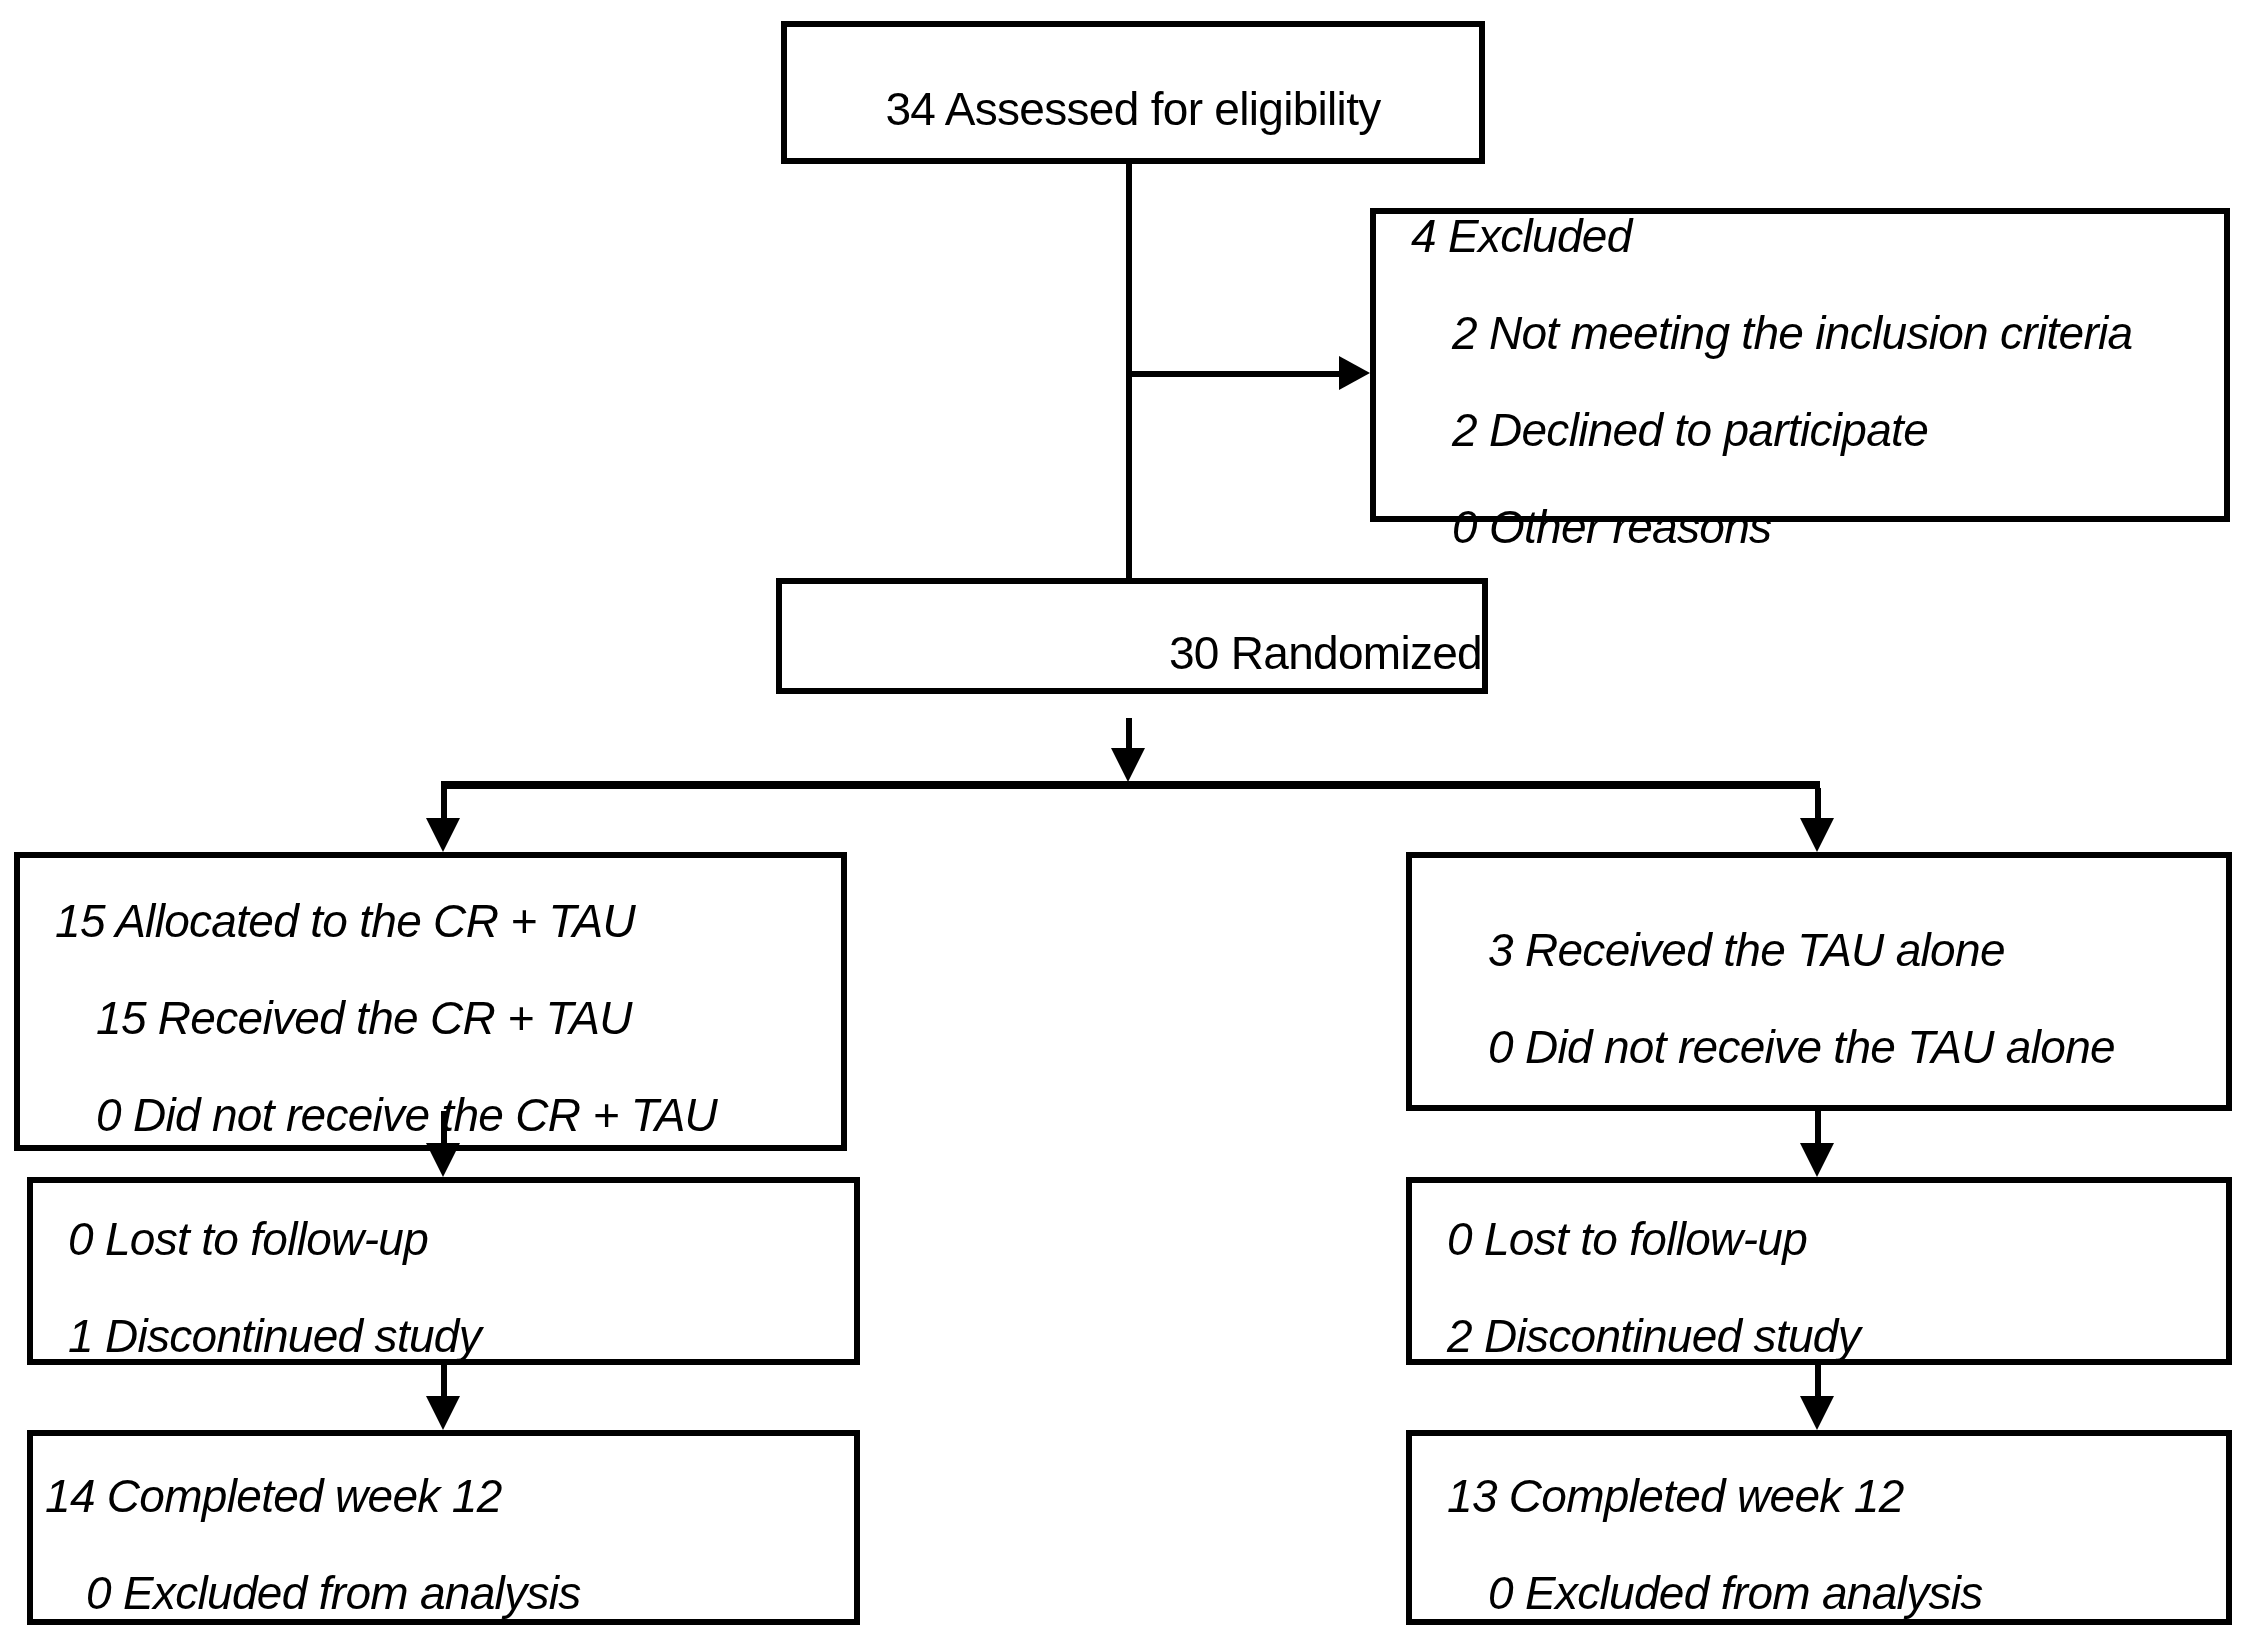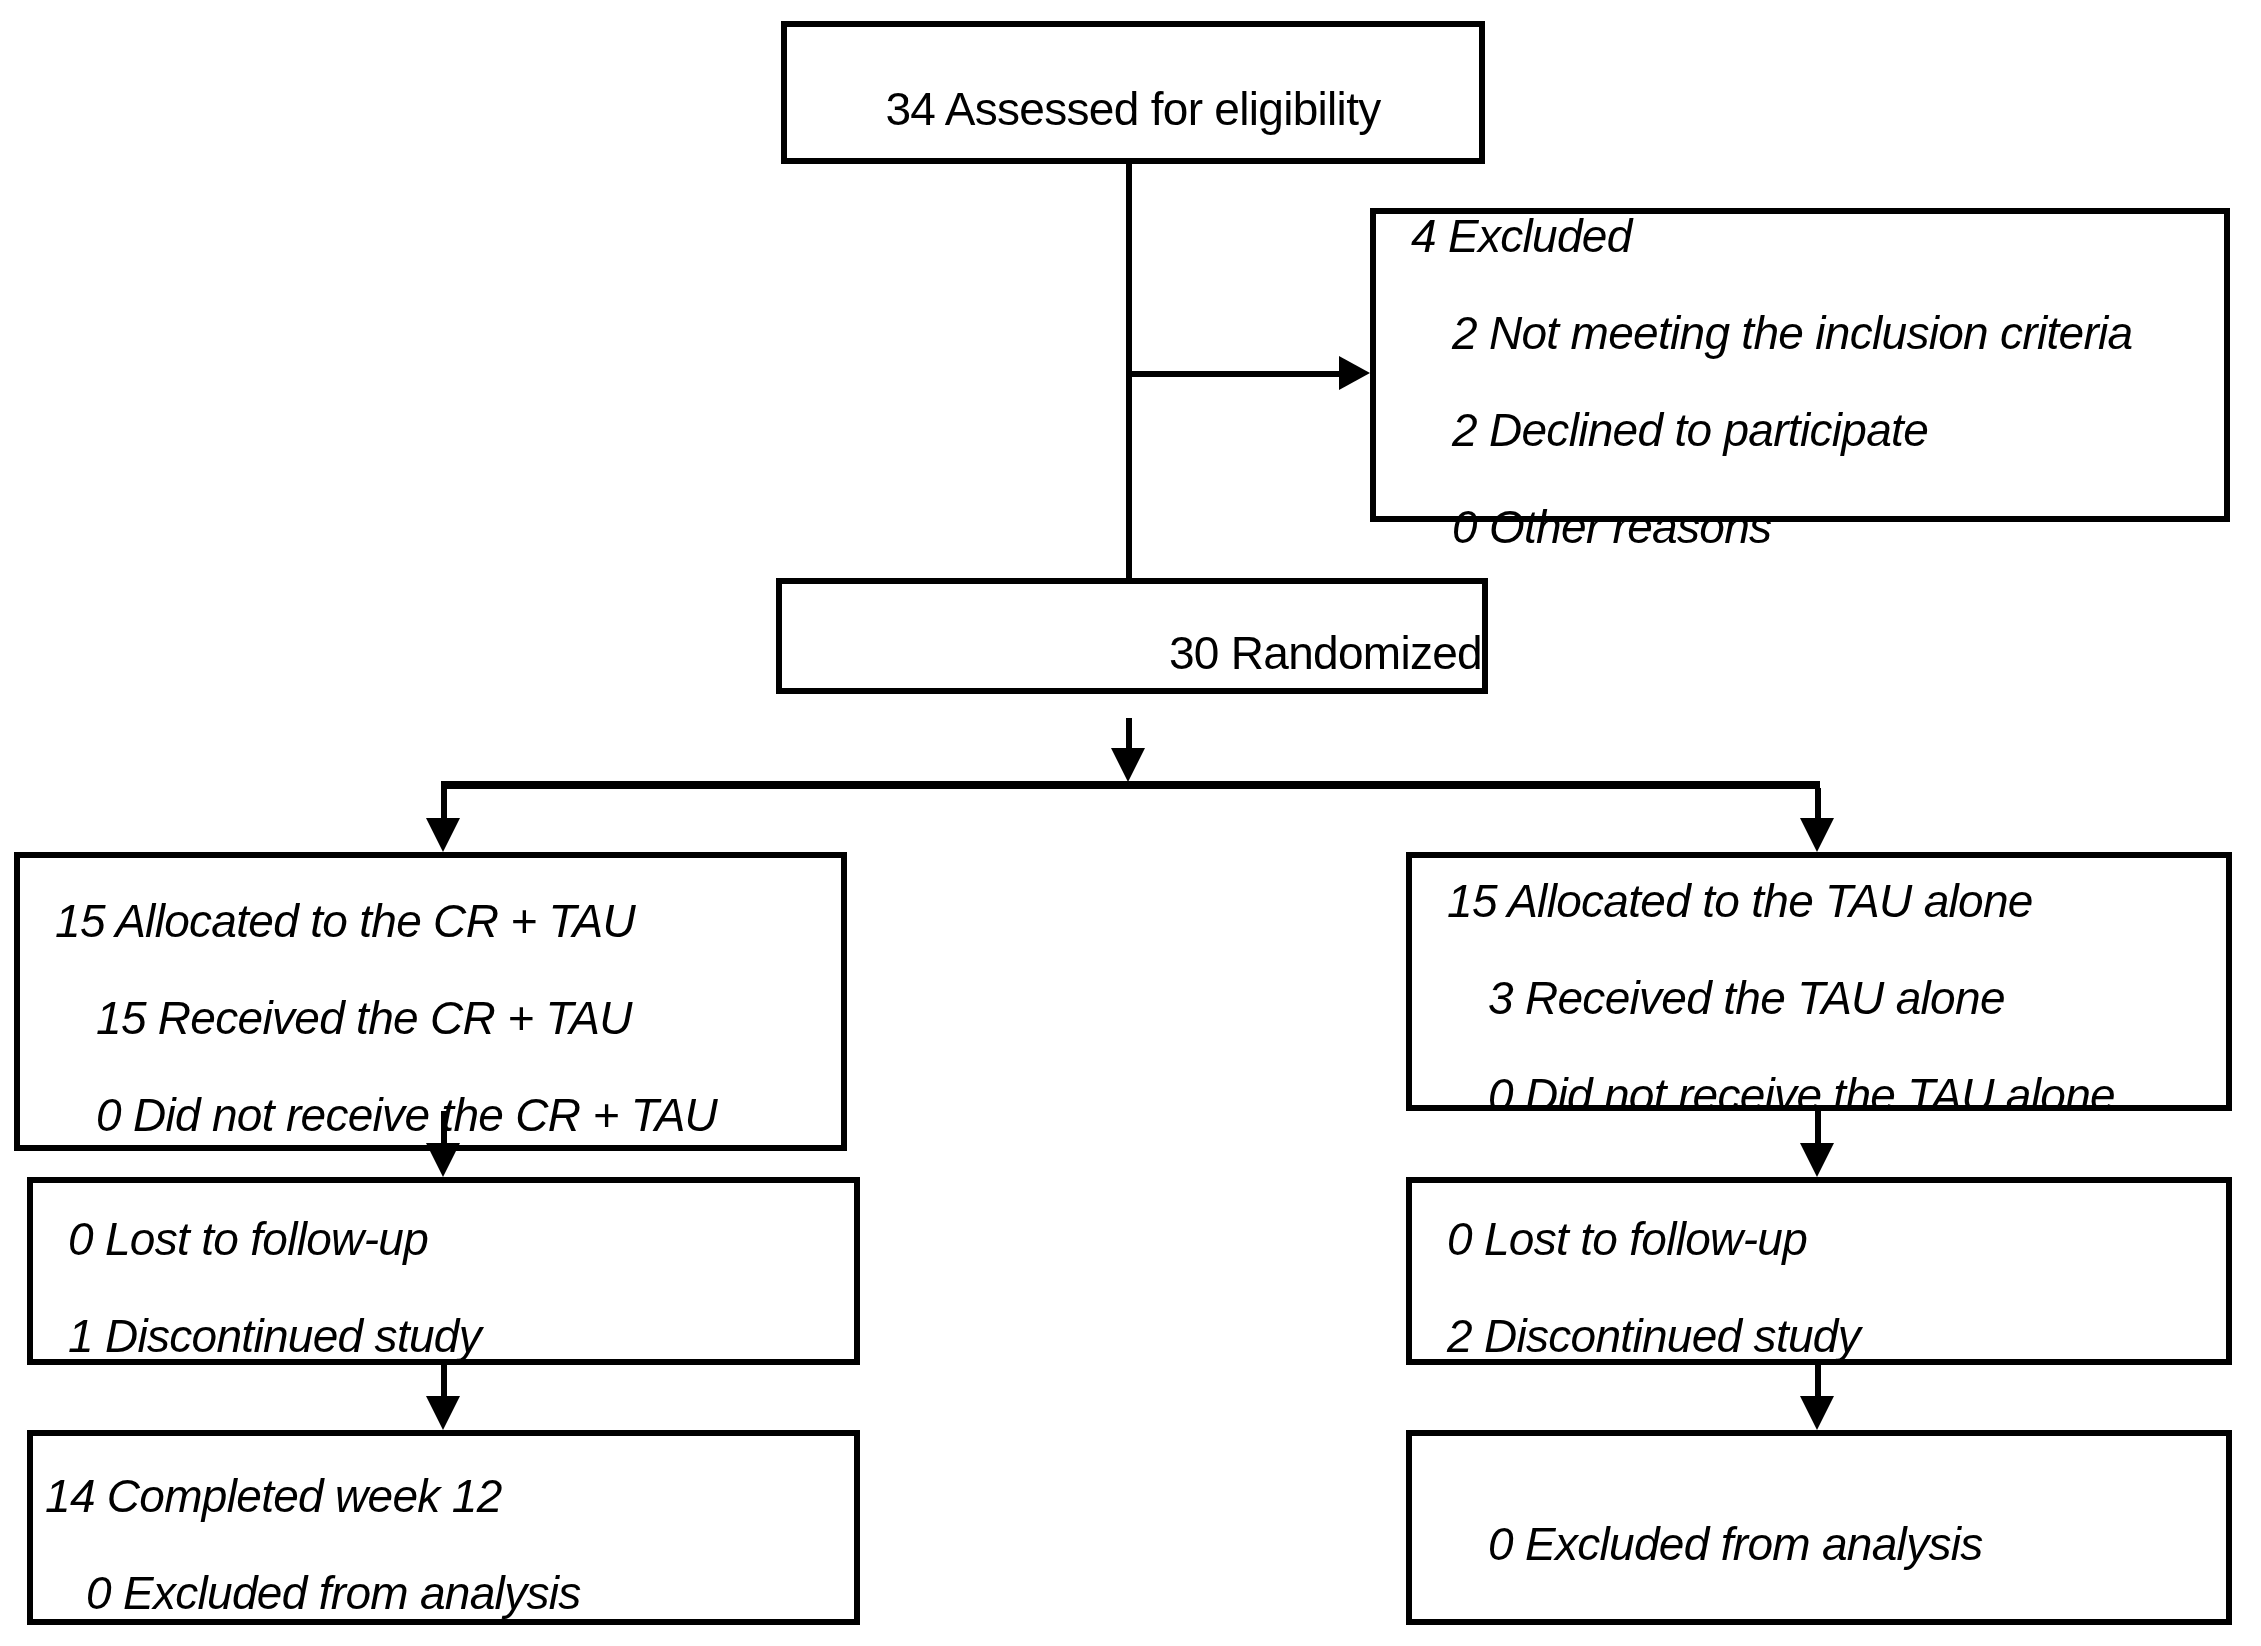--- a/index.html
+++ b/index.html
@@ -87,41 +87,41 @@
       <div class="line indent-0">30 Randomized</div>
     </div>
 
   <div class="box left-text" id="box-alloc-left">
       <div class="line indent-0">15 Allocated to the CR + TAU</div>
       <div class="line indent-1">15 Received the CR + TAU</div>
       <div class="line indent-1">0 Did not receive the CR + TAU</div>
     </div>
 
   <div class="box left-text" id="box-alloc-right">
-      <div class="line indent-0">15 Allocated to the TAU alone</div>
       <div class="line indent-1">3 Received the TAU alone</div>
       <div class="line indent-1">0 Did not receive the TAU alone</div>
     </div>
 
   <div class="box left-text" id="box-fu-left">
       <div class="line indent-0">0 Lost to follow-up</div>
       <div class="line indent-0">1 Discontinued study</div>
     </div>
 
   <div class="box left-text" id="box-fu-right">
       <div class="line indent-0">0 Lost to follow-up</div>
       <div class="line indent-0">2 Discontinued study</div>
     </div>
 
   <div class="box left-text" id="box-an-left">
       <div class="line indent-0">14 Completed week 12</div>
       <div class="line indent-1">0 Excluded from analysis</div>
     </div>
 
   <div class="box left-text" id="box-an-right">
+      <div class="line indent-0">13 Completed week 12</div>
       <div class="line indent-1">0 Excluded from analysis</div>
     </div>
 
   <div class="conn" style="left:1126px; top:164px; width:5.5px; height:414px;"></div>
 
   <div class="conn" style="left:1126px; top:371px; width:215px; height:5.5px;"></div>
   <div class="arrowhead-right" style="left:1339px; top:356px;"></div>
 
   <div class="conn" style="left:1126px; top:718px; width:5.5px; height:32px;"></div>
   <div class="arrowhead-down" style="left:1111px; top:748px;"></div>

